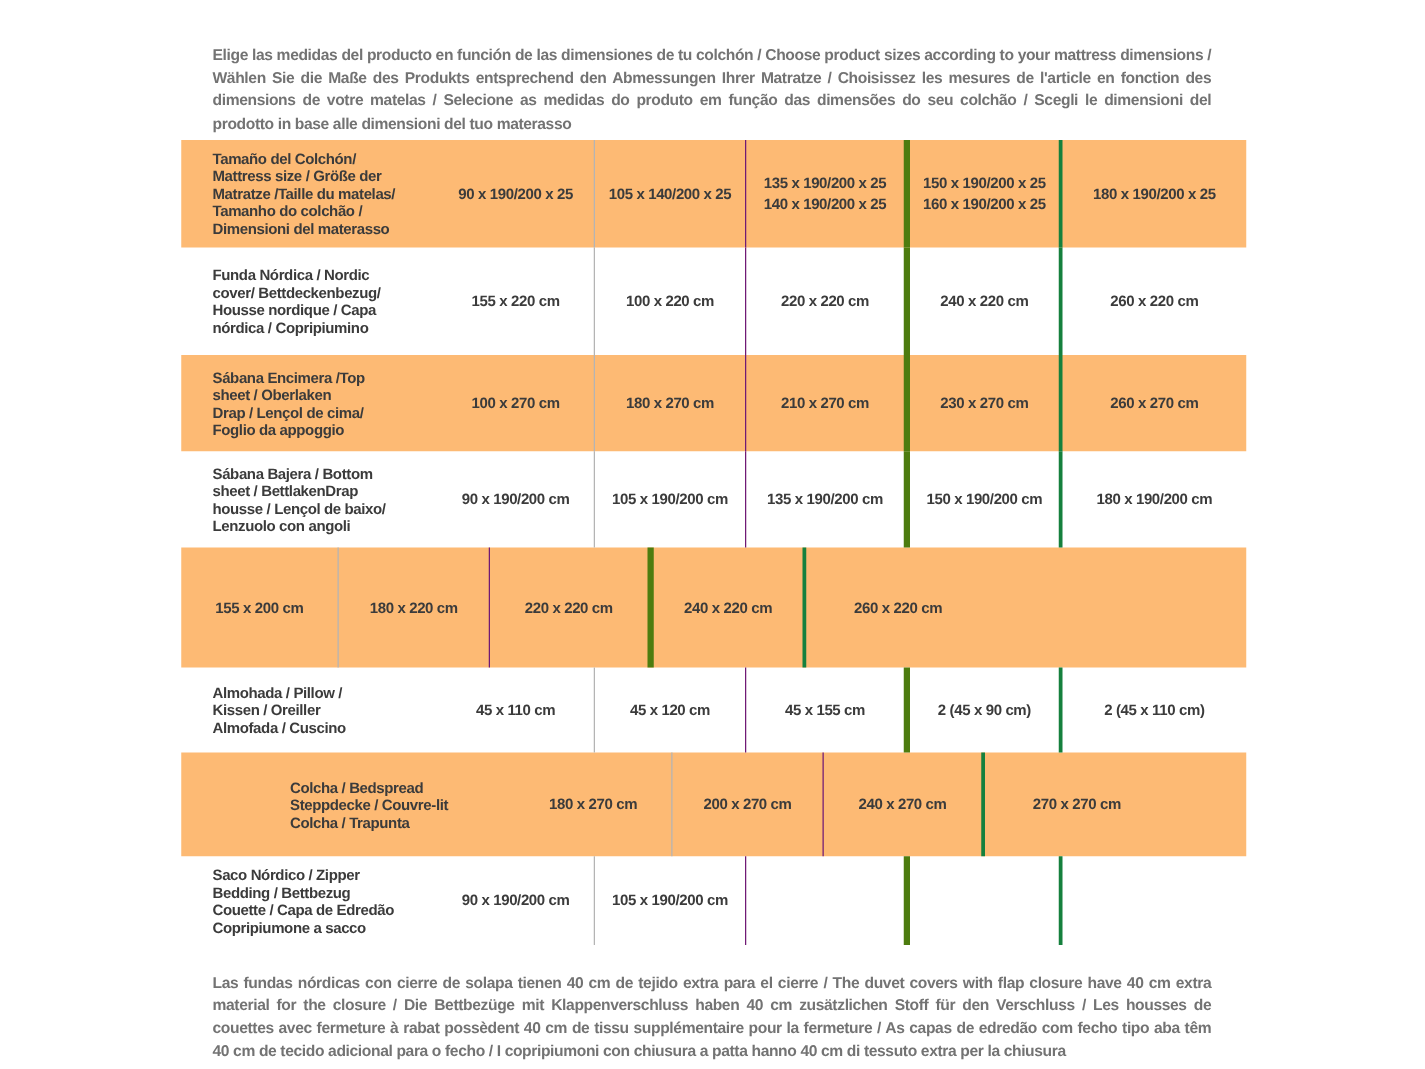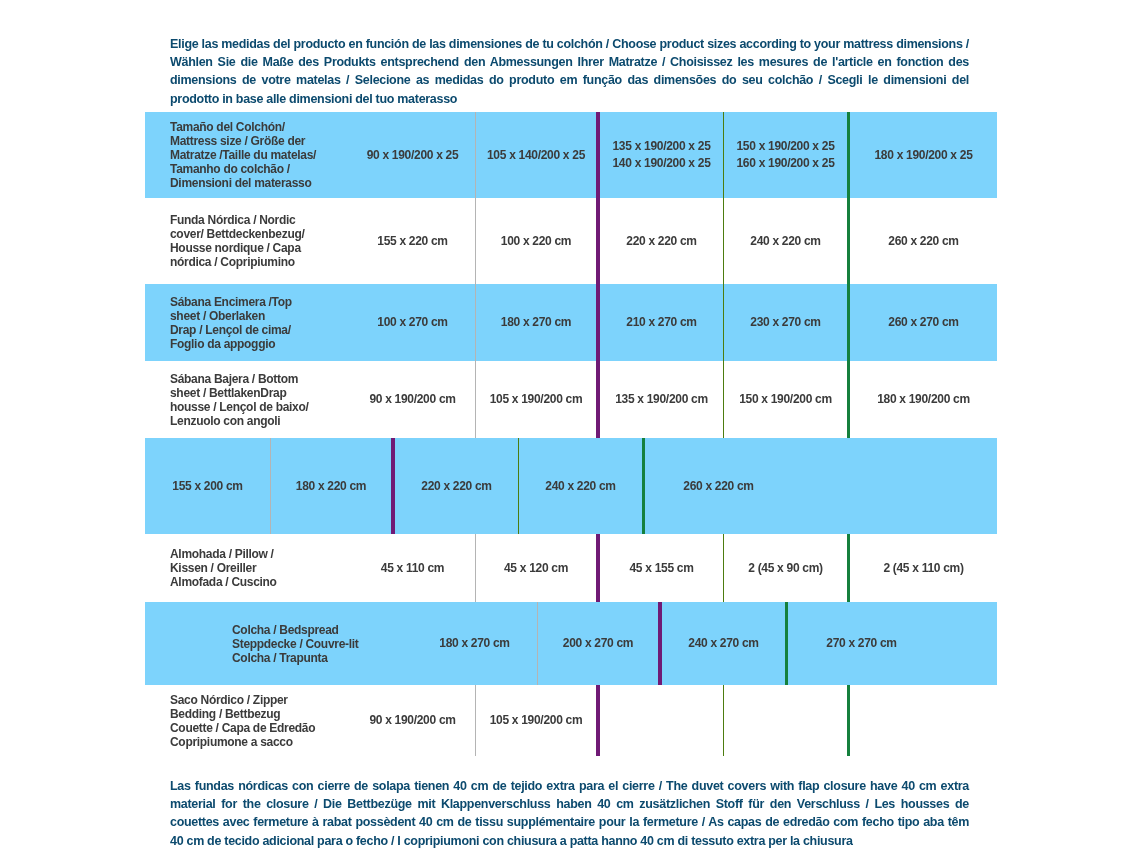--- a/index.html
+++ b/index.html
@@ -18,37 +18,37 @@
   }
   .para {
     position: absolute;
     left: 170px;
     width: 799px;
     font-size: 12.5px;
     font-weight: bold;
     line-height: 18.4px;
     letter-spacing: -0.3px;
     text-align: justify;
-    color: #0c4a6e;
+    color: #737373;
   }
   .intro { top: 22px; }
   .footnote { top: 764px; }
 
   .size-table {
     position: absolute;
     left: 145px;
     top: 112px;
     width: 852px;
   }
   .t-row {
     display: flex;
     align-items: stretch;
     width: 852px;
   }
-  .t-row.shade { background: #7dd3fc; }
+  .t-row.shade { background: #fdba74; }
   .r0 { height: 86px; }
   .r1 { height: 86px; }
   .r2 { height: 77px; }
   .r3 { height: 77px; }
   .r4 { height: 96px; }
   .r5 { height: 68px; }
   .r6 { height: 83px; justify-content: center; }
   .r7 { height: 71px; }
 
   .cell {
@@ -68,22 +68,22 @@
     text-align: left;
   }
   .cell.val {
     justify-content: center;
     text-align: center;
     font-size: 12px;
     line-height: 17px;
   }
   .v1 { width: 125px; }
   .v2 { width: 121px; border-left: 1px solid #b4b4b4; }
-  .v3 { width: 127px; border-left: 4px solid #701a75; }
-  .v4 { width: 124px; border-left: 1px solid #4d7c0f; }
+  .v3 { width: 127px; border-left: 1px solid #701a75; }
+  .v4 { width: 124px; border-left: 5px solid #4d7c0f; }
   .v5 { width: 150px; border-left: 3px solid #15803d; }
 </style>
 </head>
 <body>
 
 <div class="page">
 
   <p class="para intro">Elige las medidas del producto en función de las dimensiones de tu colchón / Choose product sizes according to your mattress dimensions / Wählen Sie die Maße des Produkts entsprechend den Abmessungen Ihrer Matratze / Choisissez les mesures de l'article en fonction des dimensions de votre matelas / Selecione as medidas do produto em função das dimensões do seu colchão / Scegli le dimensioni del prodotto in base alle dimensioni del tuo materasso</p>
 
   <div class="size-table">

